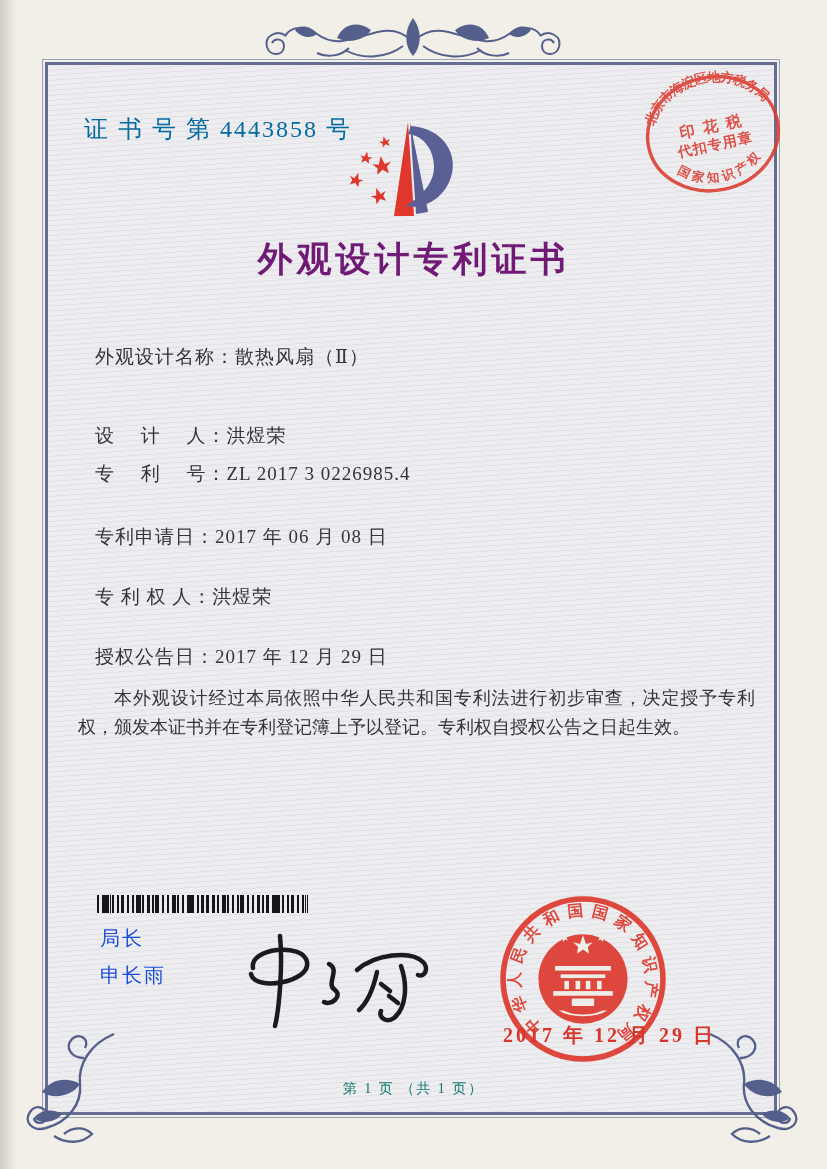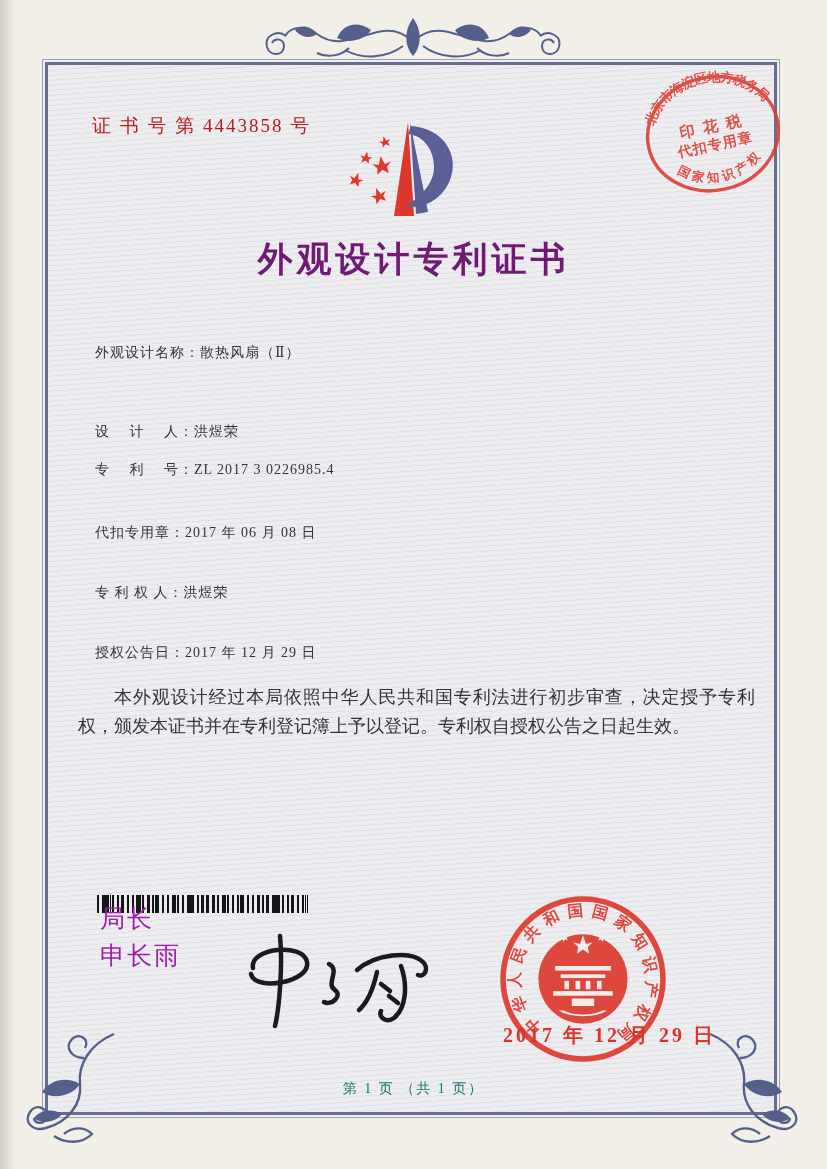--- a/index.html
+++ b/index.html
@@ -15,35 +15,35 @@
   .frame{
     position:absolute;left:45px;top:62px;right:50px;bottom:54px;
     border:3px solid #666d92;
     outline:1px solid #9aa0b6;
     outline-offset:2px;
     background:
       repeating-linear-gradient(176deg, rgba(140,150,180,.12) 0 1px, rgba(0,0,0,0) 1px 5px),
       #edecef;
   }
   .abs{position:absolute;}
-  .cert-no{left:92px;top:113px;font-size:19px;letter-spacing:2px;color:#b91c1c;}
+  .cert-no{left:84px;top:113px;font-size:24px;letter-spacing:2px;color:#0369a1;}
   .title{left:0;right:0;top:236px;text-align:center;font-size:35px;font-weight:700;
     letter-spacing:4px;color:#701a75;}
-  .field{left:95px;font-size:14px;color:#33333a;letter-spacing:1px;white-space:nowrap;}
+  .field{left:95px;font-size:19px;color:#33333a;letter-spacing:1px;white-space:nowrap;}
   .f0{top:344px}.f1{top:423px}.f2{top:461px}.f3{top:524px}.f4{top:584px}.f5{top:644px}
   .body-text{left:78px;right:72px;top:684px;font-size:18px;line-height:29px;
-    text-align:justify;color:#33333a;font-family:Liberation Mono, monospace;}
+    text-align:justify;color:#33333a;}
   .body-text p{margin:0;text-indent:2em;}
   .barcode{left:97px;top:895px;width:211px;height:18px;
     background:
       repeating-linear-gradient(90deg,#15151a 0 2px,rgba(0,0,0,0) 2px 5px),
       repeating-linear-gradient(90deg,rgba(0,0,0,0) 0 7px,#15151a 7px 10px,rgba(0,0,0,0) 10px 17px),
       repeating-linear-gradient(90deg,#15151a 0 1px,rgba(0,0,0,0) 1px 13px);
   }
-  .signer{left:100px;top:900px;font-size:25px;line-height:37px;color:#a21caf;letter-spacing:2px;}
+  .signer{left:100px;top:920px;font-size:20px;line-height:37px;color:#1d4ed8;letter-spacing:2px;}
   .signature{left:225px;top:930px;}
   .seal{left:490px;top:886px;}
   .seal-date{left:503px;top:1022px;font-size:20px;font-weight:700;color:#d8352b;
     letter-spacing:3px;white-space:nowrap;}
   .tax-stamp{left:633px;top:68px;opacity:.88;}
   .footer{left:0;right:0;top:1080px;text-align:center;font-size:14px;letter-spacing:2px;color:#0f766e;}
   .flourish-top{left:253px;top:4px;}
   .corner-bl{left:14px;top:1028px;}
   .corner-br{left:700px;top:1028px;}
   svg{display:block;}
@@ -105,21 +105,21 @@
   <use href="#star" transform="translate(34,46) scale(10) rotate(-8)" fill="#e0372c"></use>
   <use href="#star" transform="translate(8,60) scale(7.5) rotate(18)" fill="#e0372c"></use>
   <use href="#star" transform="translate(31,76) scale(8.5) rotate(-20)" fill="#e0372c"></use>
 </svg>
 
 <div class="title abs">外观设计专利证书</div>
 
 <div class="field abs f0"><span>外观设计名称：</span><span>散热风扇（Ⅱ）</span></div>
 <div class="field abs f1"><span>设　 计　 人：</span><span>洪煜荣</span></div>
 <div class="field abs f2"><span>专　 利　 号：</span><span>ZL 2017 3 0226985.4</span></div>
-<div class="field abs f3"><span>代扣专用章：</span><span>2017 年 06 月 08 日</span></div>
+<div class="field abs f3"><span>专利申请日：</span><span>2017 年 06 月 08 日</span></div>
 <div class="field abs f4"><span>专 利 权 人：</span><span>洪煜荣</span></div>
 <div class="field abs f5"><span>授权公告日：</span><span>2017 年 12 月 29 日</span></div>
 
 <div class="body-text abs">
   <p>本外观设计经过本局依照中华人民共和国专利法进行初步审查，决定授予专利权，颁发本证书并在专利登记簿上予以登记。专利权自授权公告之日起生效。</p>
 </div>
 
 <div class="barcode abs"></div>
 
 <div class="signer abs">

